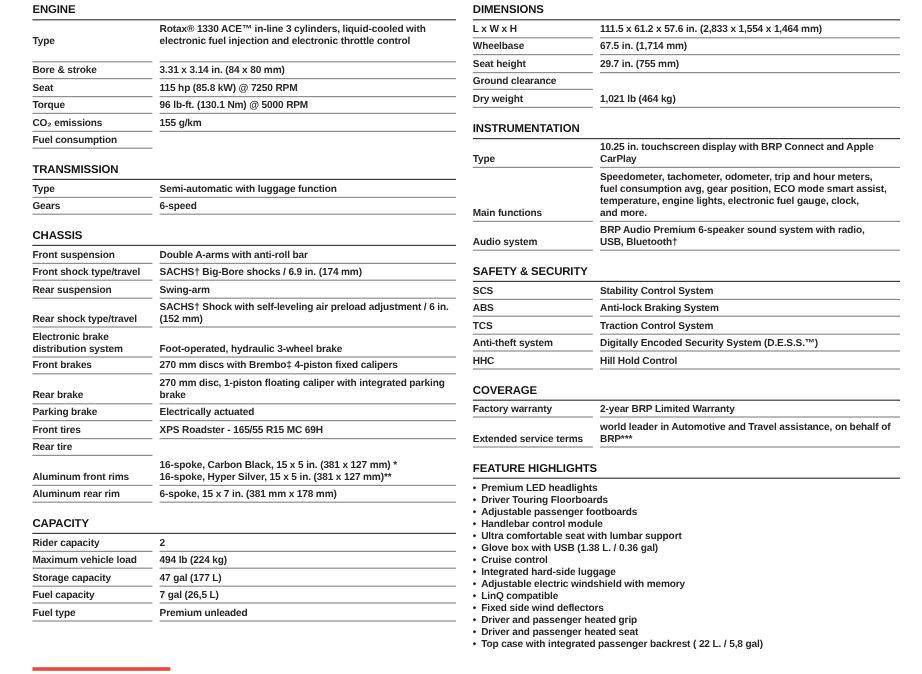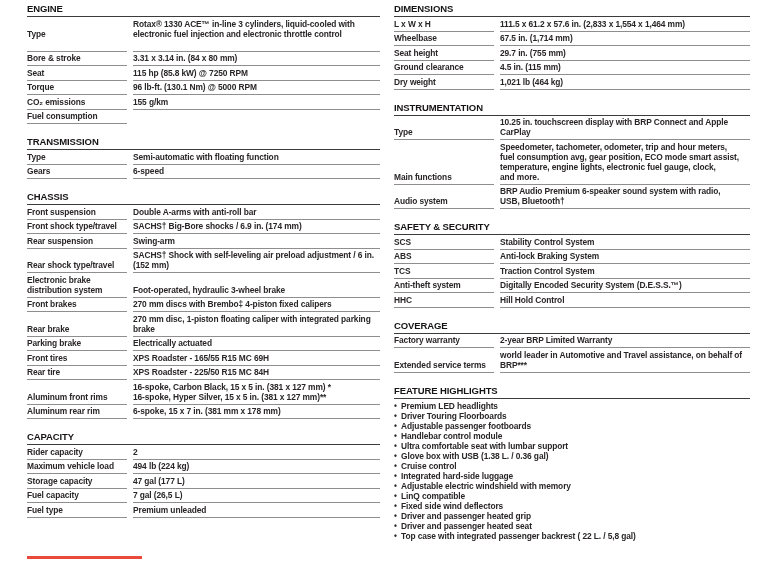--- a/index.html
+++ b/index.html
@@ -79,21 +79,21 @@
         </div>
         <div class="row">
           <div class="cell label">Fuel consumption</div>
         </div>
       </div>
       <div class="section">
         <div class="sec-title">TRANSMISSION</div>
         <div class="row">
           <div class="cell label">Type</div>
           <div class="cell value">
-            <div class="vline">Semi-automatic with floating function</div>
+            <div class="vline">Semi-automatic with luggage function</div>
           </div>
         </div>
         <div class="row">
           <div class="cell label">Gears</div>
           <div class="cell value">
             <div class="vline">6-speed</div>
           </div>
         </div>
       </div>
       <div class="section">
@@ -149,23 +149,20 @@
           </div>
         </div>
         <div class="row">
           <div class="cell label">Front tires</div>
           <div class="cell value">
             <div class="vline">XPS Roadster - 165/55 R15 MC 69H</div>
           </div>
         </div>
         <div class="row">
           <div class="cell label">Rear tire</div>
-          <div class="cell value">
-            <div class="vline">XPS Roadster - 225/50 R15 MC 84H</div>
-          </div>
         </div>
         <div class="row">
           <div class="cell label">Aluminum front rims</div>
           <div class="cell value">
             <div class="vline">16-spoke, Carbon Black, 15 x 5 in. (381 x 127 mm) *</div>
             <div class="vline">16-spoke, Hyper Silver, 15 x 5 in. (381 x 127 mm)**</div>
           </div>
         </div>
         <div class="row">
           <div class="cell label">Aluminum rear rim</div>
@@ -224,23 +221,20 @@
           </div>
         </div>
         <div class="row">
           <div class="cell label">Seat height</div>
           <div class="cell value">
             <div class="vline">29.7 in. (755 mm)</div>
           </div>
         </div>
         <div class="row">
           <div class="cell label">Ground clearance</div>
-          <div class="cell value">
-            <div class="vline">4.5 in. (115 mm)</div>
-          </div>
         </div>
         <div class="row">
           <div class="cell label">Dry weight</div>
           <div class="cell value">
             <div class="vline">1,021 lb (464 kg)</div>
           </div>
         </div>
       </div>
       <div class="section">
         <div class="sec-title">INSTRUMENTATION</div>

